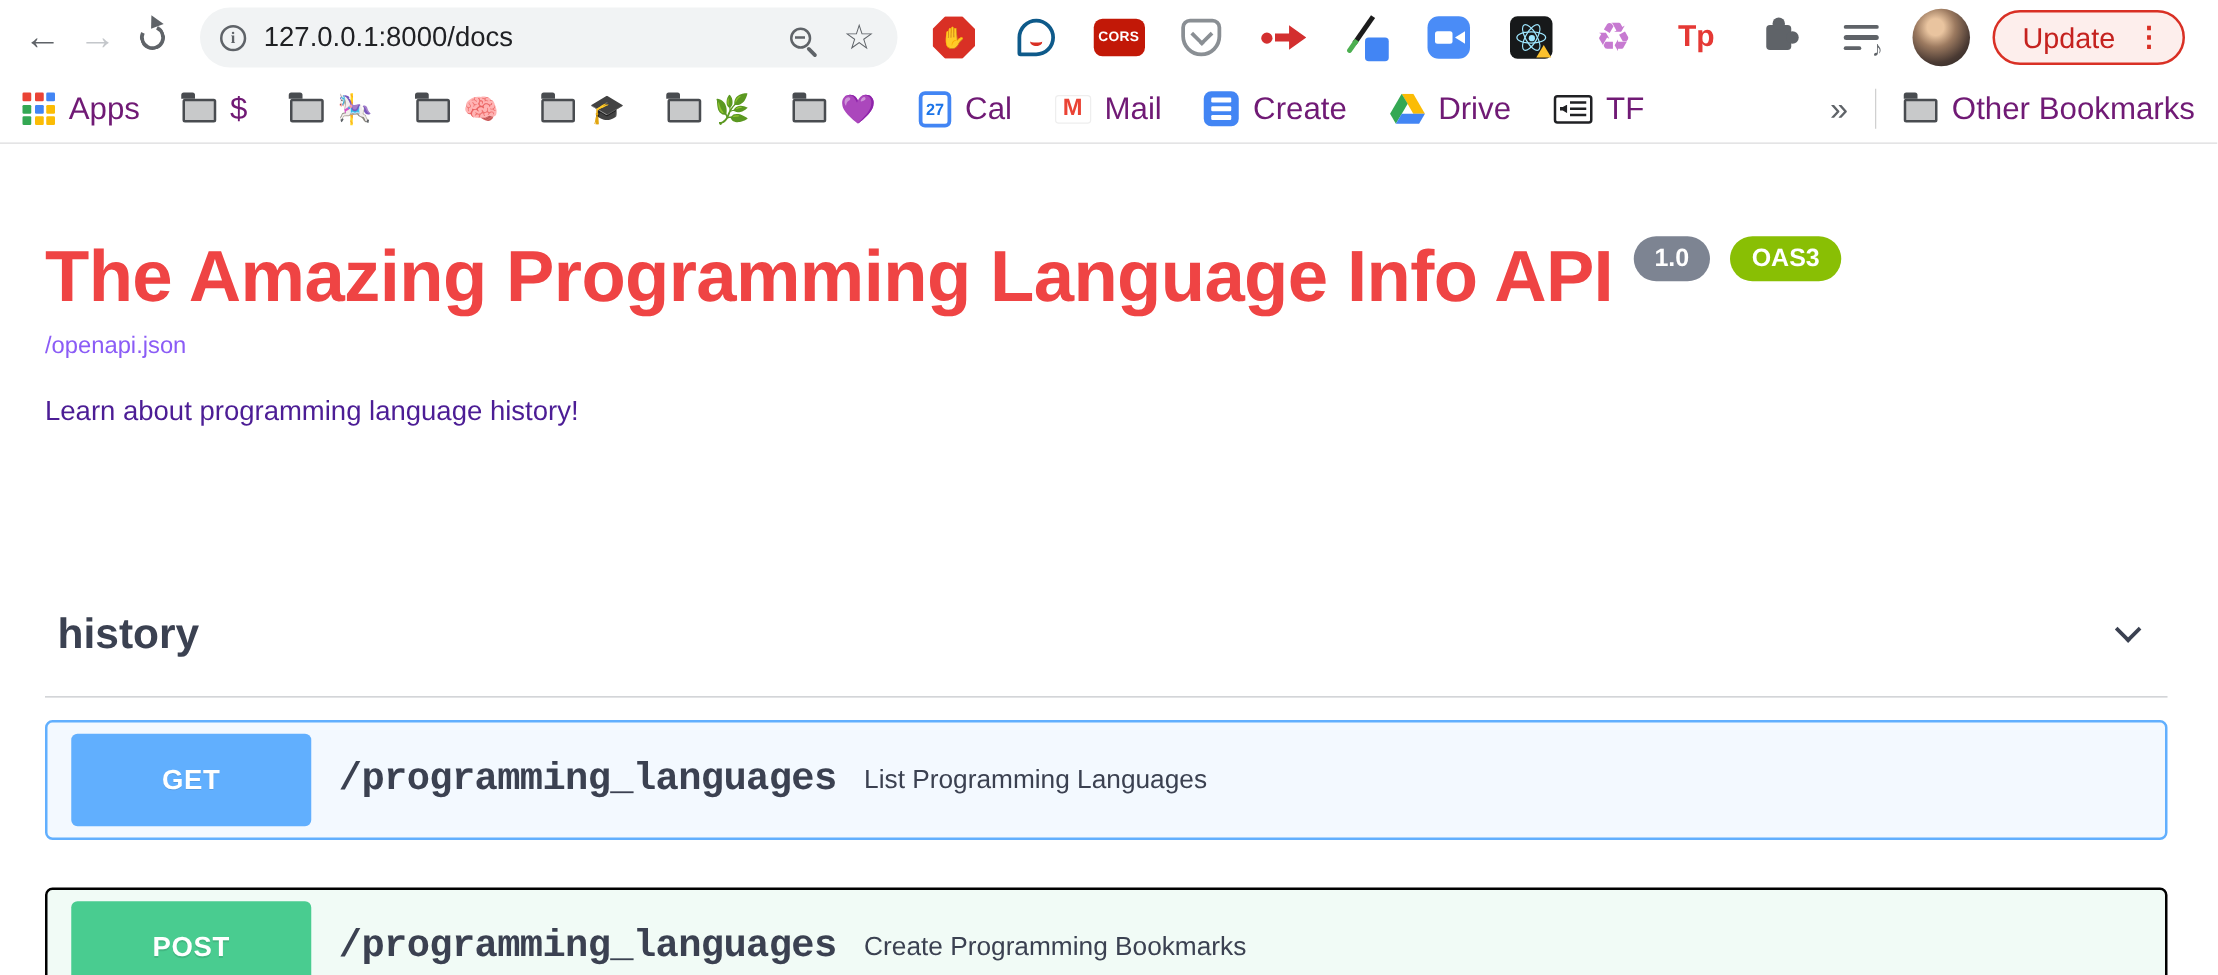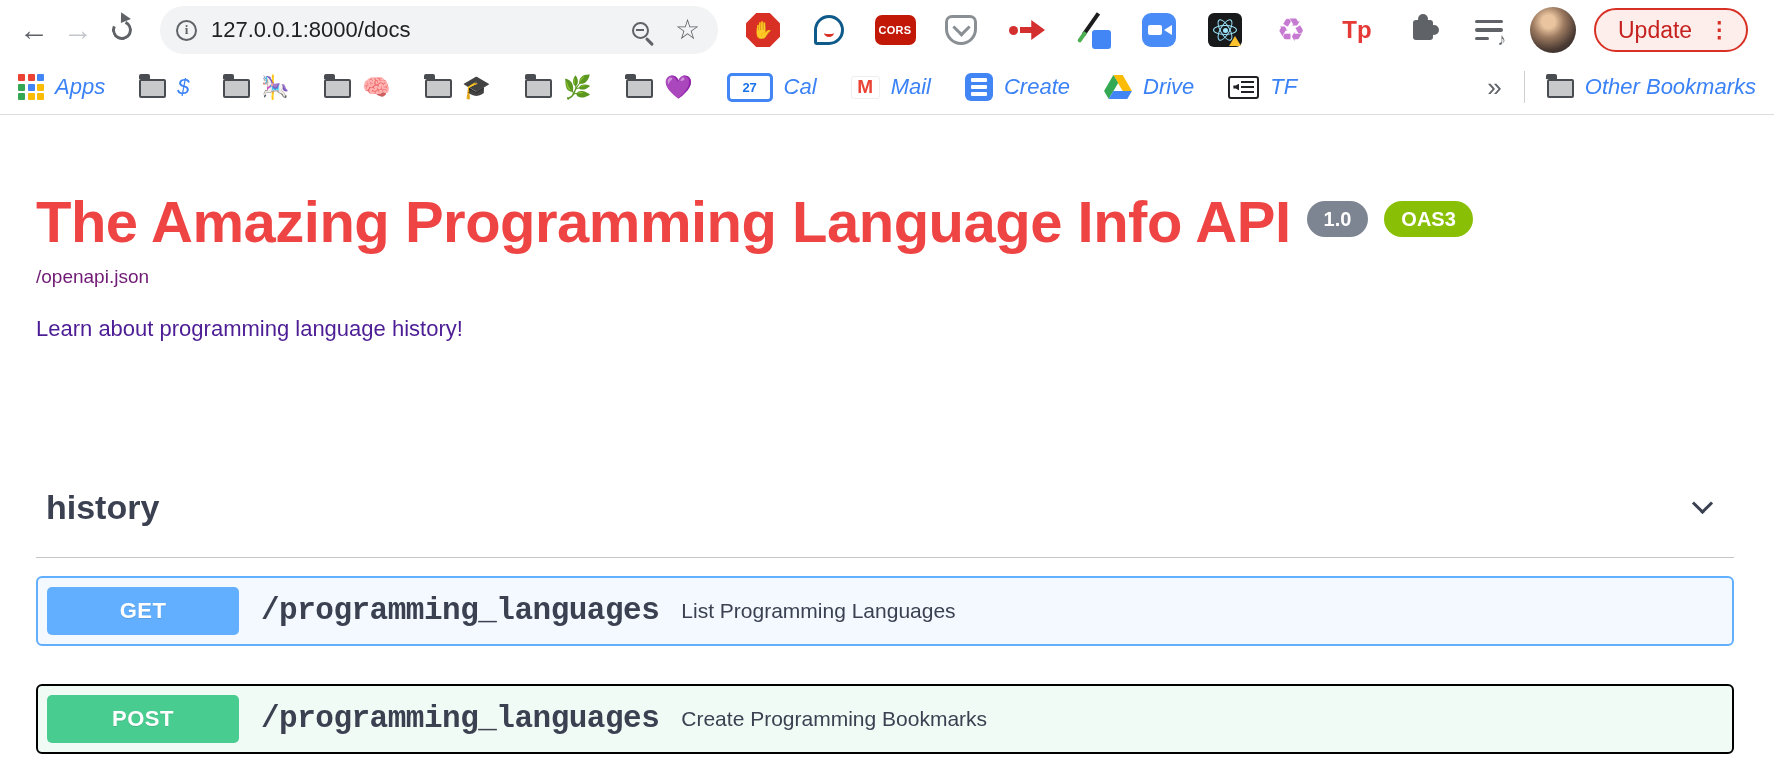--- a/index.html
+++ b/index.html
@@ -63,56 +63,56 @@
   .playlist-ic .note { position:absolute; right:-3px; bottom:-10px; font-size:17px; color:#5f6368; }
 
   .avatar { width:46px; height:46px; border-radius:50%; margin-left:22px; flex:0 0 auto; cursor:pointer;
     background: radial-gradient(circle at 40% 32%, #e9c49f 0 16%, #9c7a60 38%, #4a3a33 68%, #23201f 100%); }
   .update-btn { margin-left:18px; height:44px; padding:0 16px 0 22px; border-radius:24px; border:2px solid #d93025; background:#fdeeec; color:#c5221f; font-size:23px; display:flex; align-items:center; gap:16px; cursor:pointer; font-family:"Liberation Sans",sans-serif; flex:0 0 auto; }
   .kebab { font-size:22px; font-weight:bold; color:#d93025; letter-spacing:0; }
 
   
   .bookmarks { height:55px; display:flex; align-items:center; padding:0 18px; gap:34px; border-bottom:1px solid #dcdcdd; background:#fff; }
   .bm { display:flex; align-items:center; gap:11px; cursor:pointer; white-space:nowrap; }
-  .bm-label { font-size:22px; color:#3b82f6;font-style:italic; }
+  .bm-label { font-size:25px; color:#701a75; }
   .bm-emoji { font-size:23px; line-height:1; }
   .apps-grid { display:grid; grid-template-columns:repeat(3,7px); grid-auto-rows:7px; gap:2.5px; }
   .apps-grid i { display:block; border-radius:1px; }
   .folder-ic { width:27px; height:19px; background:#c8c9ca; border:2.5px solid #494c50; border-radius:2px; position:relative; margin-top:3px; }
   .folder-ic::before { content:""; position:absolute; top:-7px; left:-2.5px; width:11px; height:5px; background:#494c50; border-radius:2px 2px 0 0; }
-  .cal-ic { width:46px; height:29px; background:#fff; border:3px solid #4285f4; border-radius:5px; display:flex; align-items:center; justify-content:center; font-weight:bold; color:#1a73e8; font-size:13px; }
+  .cal-ic { width:26px; height:29px; background:#fff; border:3px solid #4285f4; border-radius:5px; display:flex; align-items:center; justify-content:center; font-weight:bold; color:#1a73e8; font-size:13px; }
   .gmail-ic { width:29px; height:23px; background:#fff; border:1px solid #eee; border-radius:3px; display:flex; align-items:center; justify-content:center; font-weight:800; color:#ea4335; font-size:19px; }
   .links-ic { width:28px; height:28px; background:#4285f4; border-radius:6px; display:flex; flex-direction:column; align-items:center; justify-content:center; gap:3.5px; }
   .links-ic i { display:block; width:16px; height:3.5px; background:#fff; border-radius:1px; }
   .tf-ic { width:31px; height:23px; border:2.5px solid #202124; border-radius:3px; position:relative; }
   .tf-ic::before { content:""; position:absolute; right:3px; top:3px; width:13px; height:2.5px; background:#202124; box-shadow:0 5px 0 #202124, 0 10px 0 #202124; }
   .tf-ic::after { content:""; position:absolute; left:3px; top:6px; width:6px; height:7px; background:#202124; clip-path:polygon(0 30%,40% 30%,100% 0,100% 100%,40% 70%,0 70%); }
   .bm-right { margin-left:auto; display:flex; align-items:center; gap:22px; }
   .overflow-chev { font-size:26px; color:#5f6368; cursor:pointer; line-height:1; }
   .vdiv { width:1px; height:32px; background:#d0d0d0; }
 
   
   .page { padding:74px 40px 0 36px; }
   .title-row { display:flex; align-items:flex-start; gap:16px; }
   .title-row h1 { font-size:58px; font-weight:700; color:#ef4444; line-height:1.15; letter-spacing:-0.5px; }
-  .badge { margin-top:12px; padding:8px 17px; border-radius:50px; color:#fff; font-size:20px; font-weight:700; line-height:1; flex:0 0 auto; }
+  .badge { padding:8px 17px; border-radius:50px; color:#fff; font-size:20px; font-weight:700; line-height:1; flex:0 0 auto; }
   .badge.ver { background:#7d8492; }
   .badge.oas { background:#89bf04; }
-  .spec-link { display:inline-block; margin-top:10px; color:#701a75; font-size:19px; text-decoration:none; cursor:pointer; }
+  .spec-link { display:inline-block; margin-top:10px; color:#8b5cf6; font-size:19px; text-decoration:none; cursor:pointer; }
   .desc { margin-top:28px; font-size:22px; color:#4c1d95; }
 
   .tag-section { margin-top:146px; }
   .tag-header { display:flex; align-items:center; justify-content:space-between; padding:0 10px 30px 10px; border-bottom:1px solid rgba(59,65,81,.3); cursor:pointer; }
   .tag-header h3 { font-size:34px; font-weight:700; color:#3b4151; }
   .chev-down { width:15px; height:15px; border-right:3px solid #3b4151; border-bottom:3px solid #3b4151; transform:rotate(45deg); margin-right:14px; margin-top:-8px; }
 
   .opblock { display:flex; align-items:center; padding:9px; border-radius:6px; cursor:pointer; }
   .opblock.get  { margin-top:18px; border:2px solid #61affe; background:rgba(97,175,254,.08); }
   .opblock.post { margin-top:38px; border:2px solid #000000; background:rgba(73,204,144,.08); }
-  .method { width:192px; text-align:center; padding:11px 0; border-radius:5px; color:#fff; font-size:22px; font-weight:700; letter-spacing:.5px; text-shadow:0 1px 0 rgba(0,0,0,.1); flex:0 0 auto; }
+  .method { width:192px; text-align:center; padding:24px 0; border-radius:5px; color:#fff; font-size:22px; font-weight:700; letter-spacing:.5px; text-shadow:0 1px 0 rgba(0,0,0,.1); flex:0 0 auto;margin-left:10px; }
   .method.get-m  { background:#61affe; }
   .method.post-m { background:#49cc90; }
   .op-path { margin-left:22px; font-family:"Liberation Mono","DejaVu Sans Mono",monospace; font-weight:700; font-size:31px; color:#3b4151; letter-spacing:-0.5px; }
   .op-summary { margin-left:22px; font-size:21px; color:#3b4151; }
 </style>
 </head>
 <body>
 
 <div class="toolbar">
   <button class="navbtn">

